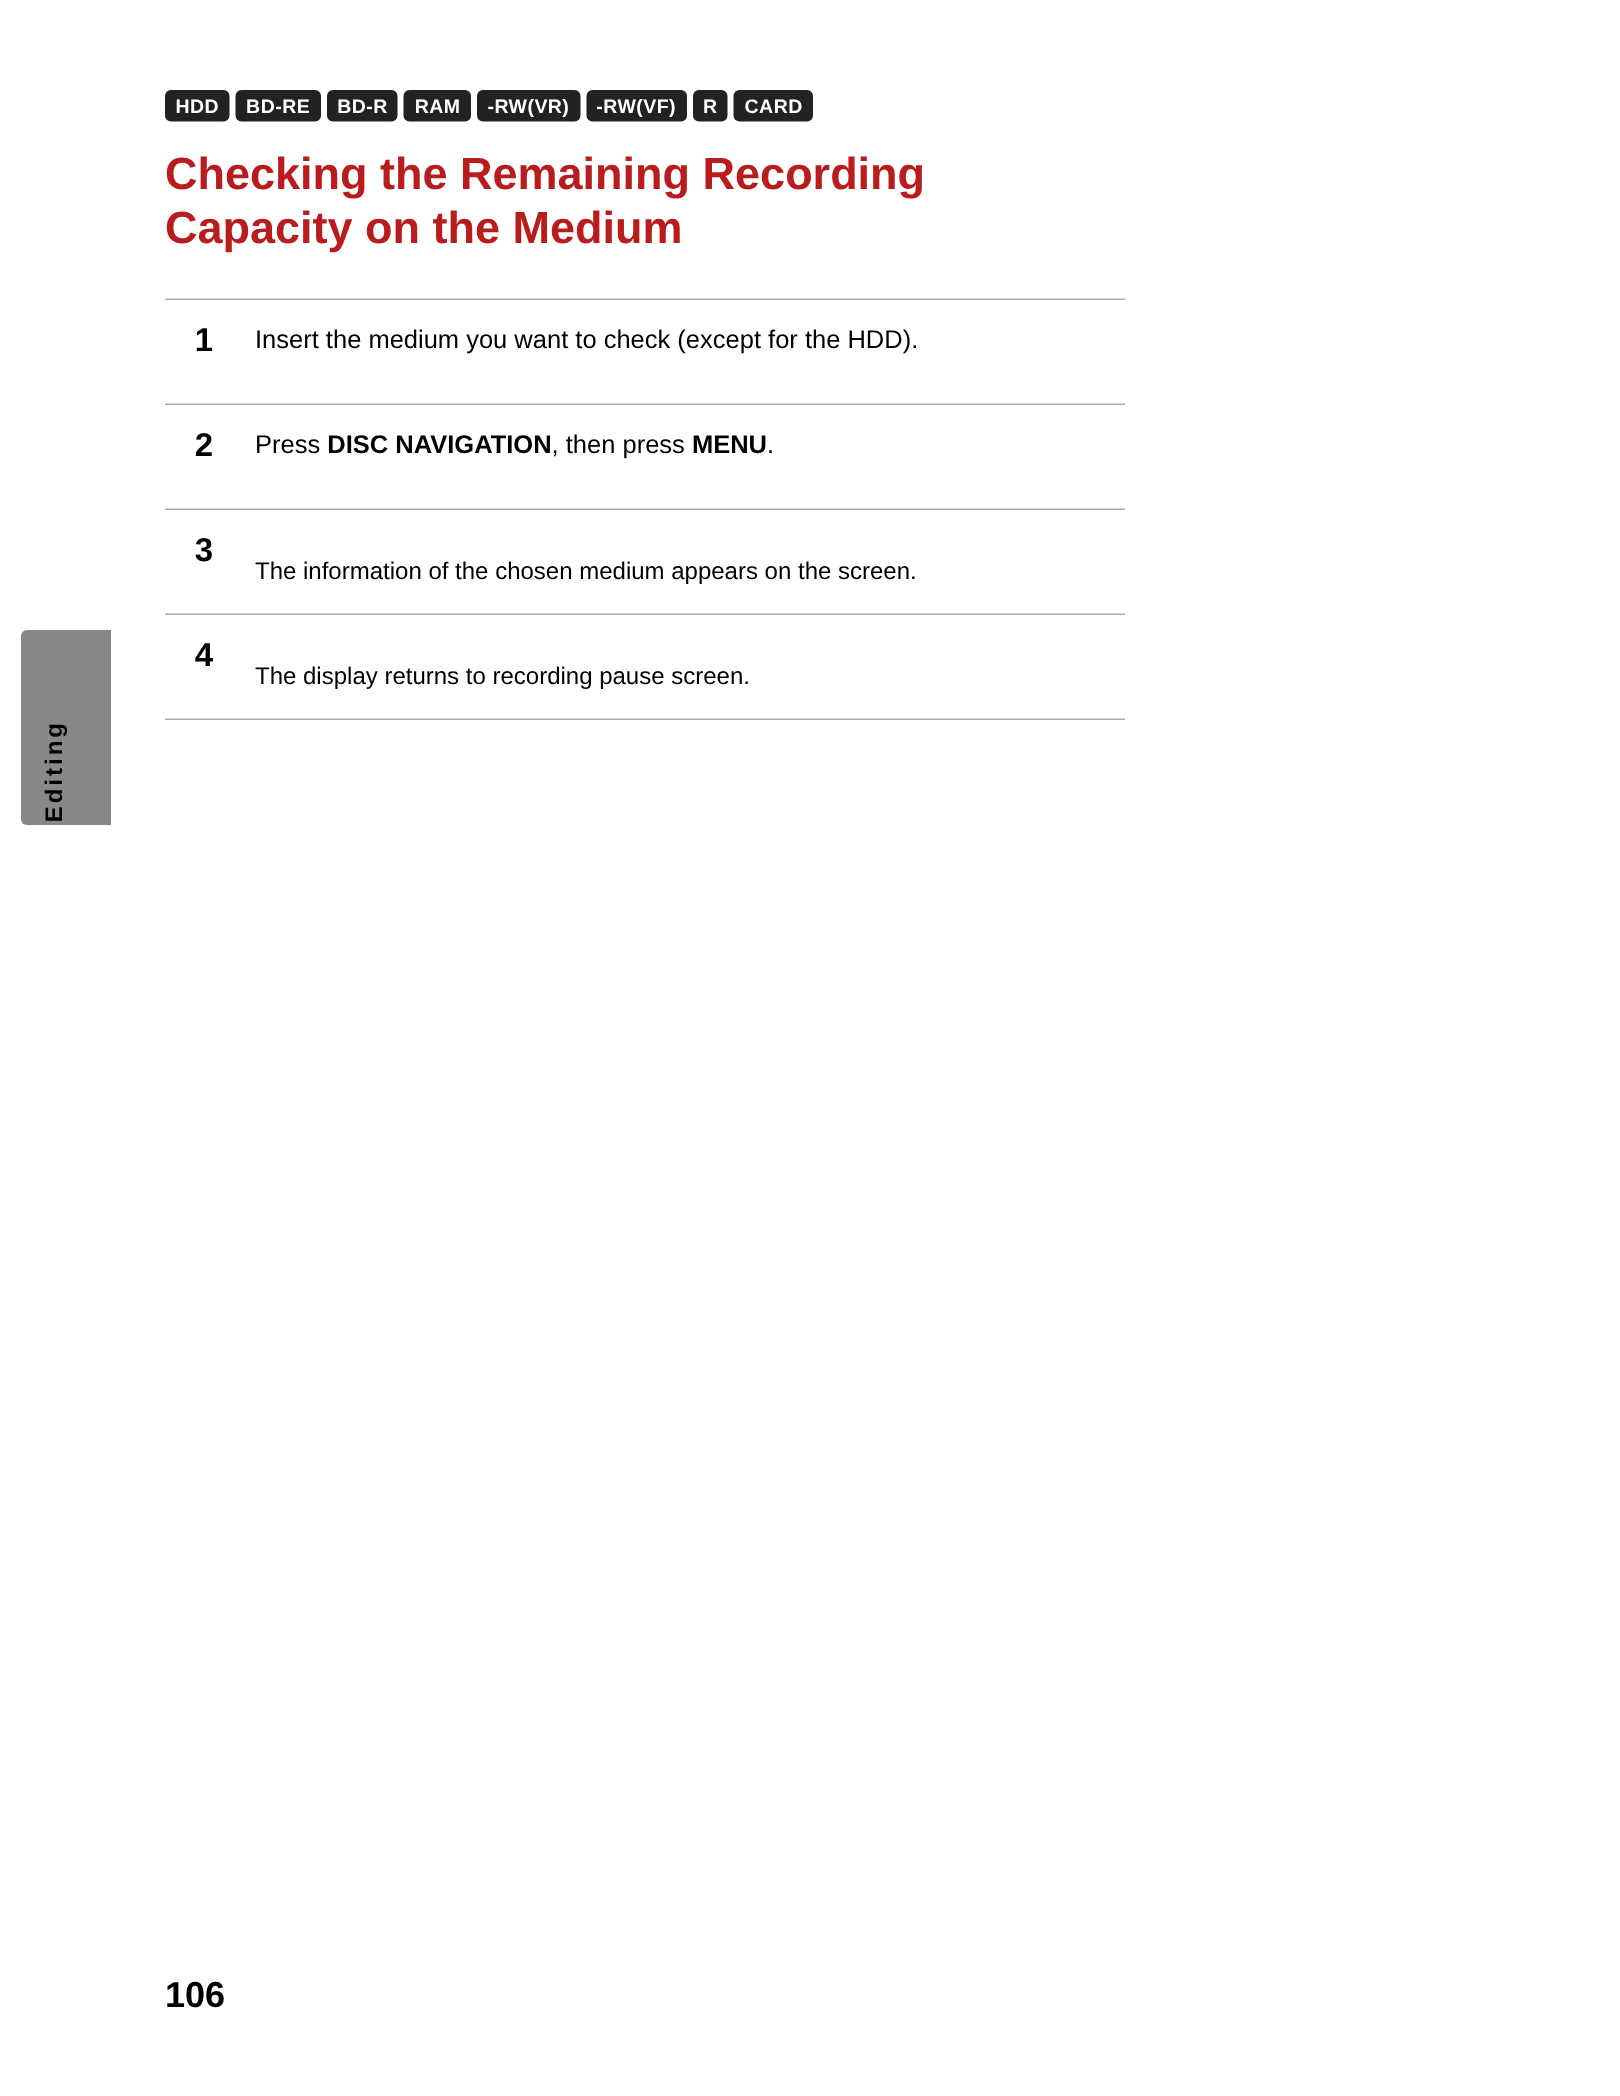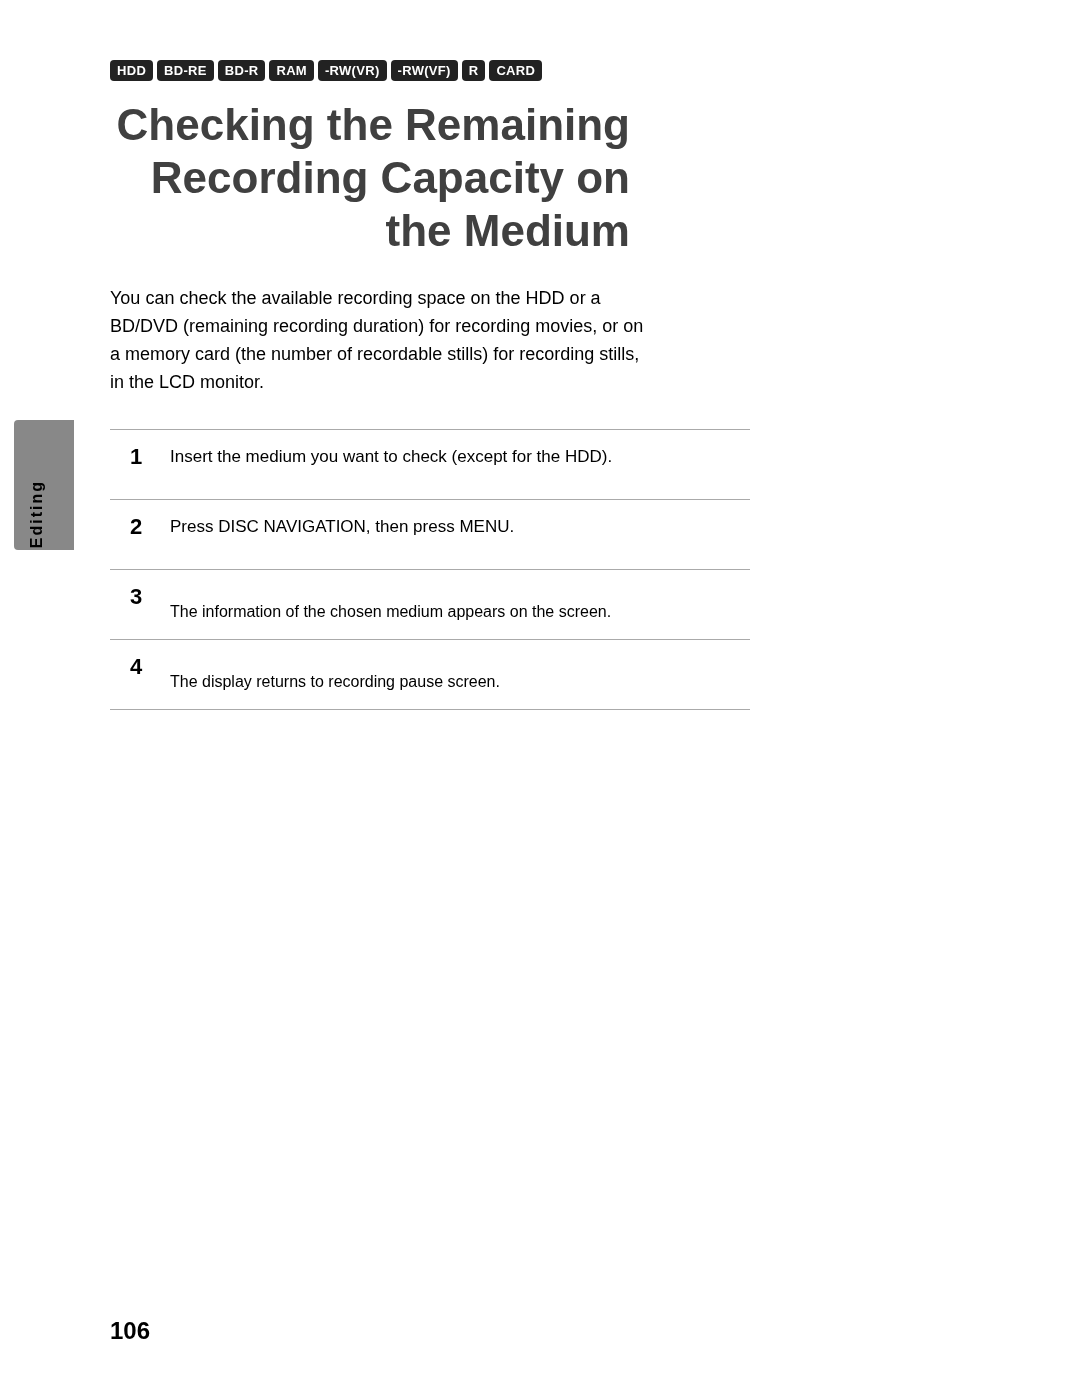--- a/index.html
+++ b/index.html
@@ -44,27 +44,26 @@
       font-size: 13px;
       font-weight: bold;
       padding: 3px 7px;
       border-radius: 4px;
       letter-spacing: 0.3px;
     }
 
     
     .page-title {
       font-family: Arial, Helvetica, sans-serif;
-      font-size: 44px;
+      font-size: 30px;
       font-weight: bold;
       line-height: 1.2;
-      color: #404040;
+      color: #b91c1c;
       margin-bottom: 28px;
       max-width: 520px;
-      text-align: right;
     }
 
     
     .intro-text {
       font-family: Arial, Helvetica, sans-serif;
       font-size: 18px;
       line-height: 1.55;
       color: #000000;
       max-width: 540px;
       margin-bottom: 32px;
@@ -100,21 +99,21 @@
     .step-content-cell {
       flex: 1;
       padding: 14px 16px 14px 8px;
       font-family: Arial, Helvetica, sans-serif;
       font-size: 17px;
       line-height: 1.5;
       color: #000000;
     }
 
     .step-content-cell b {
-      font-weight: normal;
+      font-weight: bold;
     }
 
     .step-sub-text {
       font-size: 16px;
       color: #000000;
       margin-top: 16px;
       line-height: 1.5;
     }
 
     
@@ -190,21 +189,20 @@
       <span class="badge">BD-R</span>
       <span class="badge">RAM</span>
       <span class="badge">-RW(VR)</span>
       <span class="badge">-RW(VF)</span>
       <span class="badge">R</span>
       <span class="badge">CARD</span>
     </div>
 
   <div class="page-title">Checking the Remaining Recording Capacity on the Medium</div>
 
-  <div class="intro-text">You can check the available recording space on the HDD or a BD/DVD (remaining recording duration) for recording movies, or on a memory card (the number of recordable stills) for recording stills, in the LCD monitor.</div>
 
   <div class="steps-container" id="steps-container">
       <div class="step-row">
         <div class="step-number-cell">1</div>
         <div class="step-content-cell">Insert the medium you want to check (except for the HDD).</div>
       </div>
       <div class="step-row">
         <div class="step-number-cell">2</div>
         <div class="step-content-cell">Press <b>DISC NAVIGATION</b>, then press <b>MENU</b>.</div>
       </div>

